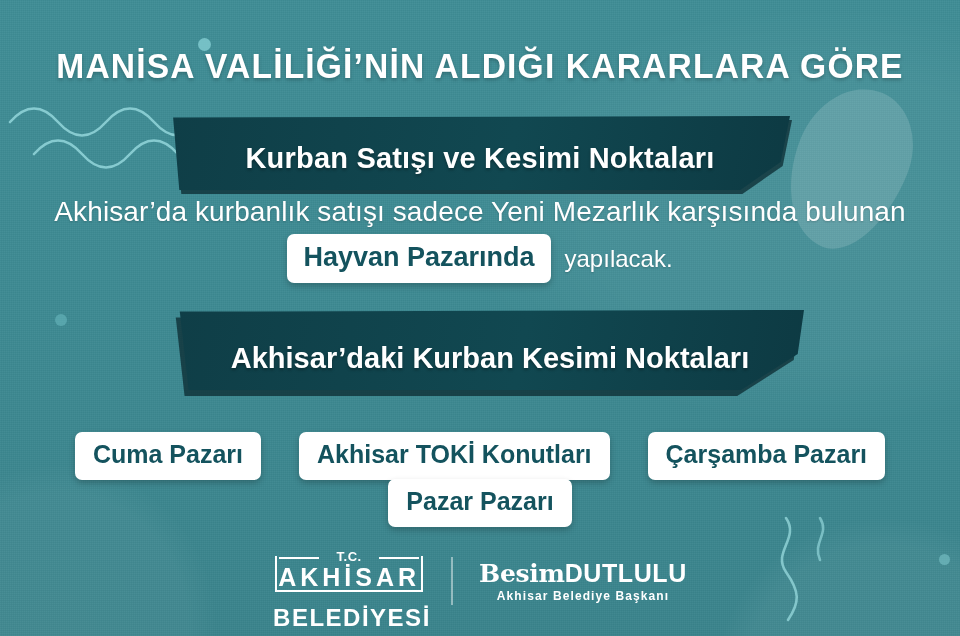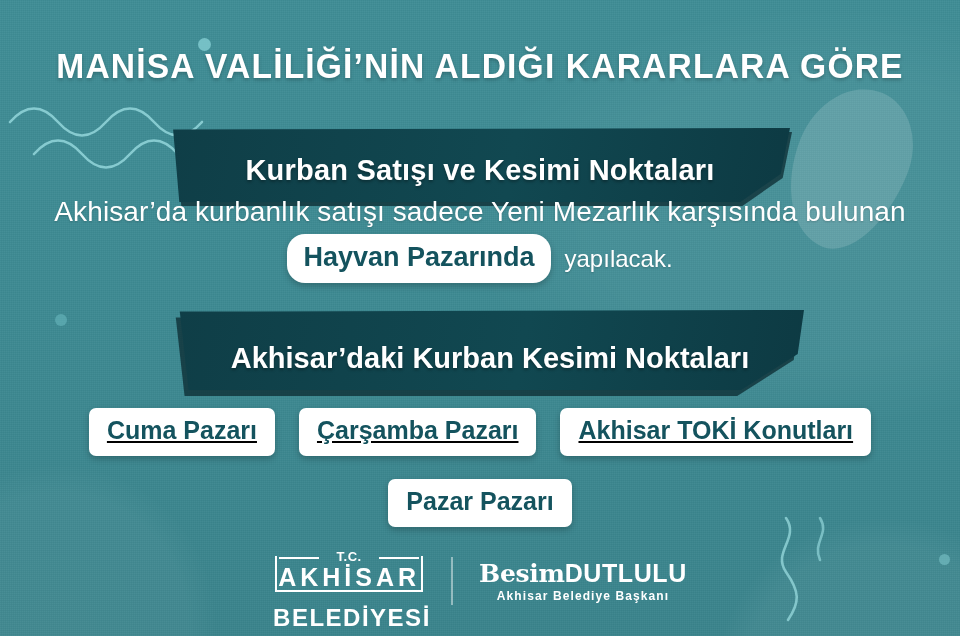--- a/index.html
+++ b/index.html
@@ -59,21 +59,21 @@
     background:linear-gradient(100deg,#0f3e47 0%, #114851 55%, #0d3a43 100%);
   }
   .banner .label{
     position:absolute;inset:0;
     display:flex;align-items:center;justify-content:center;
     color:#fff;font-weight:bold;
     text-shadow:0 2px 3px rgba(0,0,0,0.3);
     white-space:nowrap;
   }
 
-  #banner1{left:170px;top:128px;width:620px;height:74px;}
+  #banner1{left:170px;top:116px;width:620px;height:74px;}
   #banner1 .shadow{clip-path:polygon(0.5% 2%, 100% 0%, 98.5% 62%, 92% 100%, 1.5% 100%);transform:translate(2px,4px);}
   #banner1 .face{clip-path:polygon(0.5% 2%, 100% 0%, 98.5% 62%, 92% 100%, 1.5% 100%);}
   #banner1 .label{font-size:29px;letter-spacing:.2px;transform:translateY(5px);}
 
   #banner2{left:176px;top:310px;width:628px;height:80px;}
   #banner2 .shadow{clip-path:polygon(0.6% 2%, 100% 0%, 99% 55%, 90% 100%, 2% 100%);transform:translate(-4px,6px);}
   #banner2 .face{clip-path:polygon(0.6% 2%, 100% 0%, 99% 55%, 90% 100%, 2% 100%);}
   #banner2 .label{font-size:29px;transform:translateY(8px);}
 
   
@@ -89,32 +89,32 @@
   }
   .pill{
     display:inline-block;
     background:#ffffff;
     color:#14535e;
     font-weight:bold;
     border-radius:7px;
     box-shadow:0 3px 6px rgba(0,0,0,0.22);
     white-space:nowrap;
   }
-  #hayvan-pill{font-size:27px;padding:8px 16px 10px;border-radius:18px;}
+  #hayvan-pill{font-size:27px;padding:8px 16px 10px;}
   #yapilacak{
     color:#fff;font-size:24px;white-space:nowrap;
     text-shadow:0 1px 2px rgba(0,0,0,0.18);
   }
 
   
   .chip-row{
     position:absolute;left:0;right:0;
     display:flex;align-items:center;justify-content:center;
   }
-  #chip-row-1{top:408px;gap:24px;text-decoration:underline;}
+  #chip-row-1{top:432px;gap:38px;}
   #chip-row-2{top:479px;gap:28px;}
   .chip{
     font-size:25px;font-weight:bold;
     padding:8px 18px 11px;
     border-radius:7px;
   }
 
   
   #footer{
     position:absolute;left:0;right:0;top:545px;height:72px;
@@ -205,22 +205,22 @@
   <div class="banner-wrap" id="banner2">
     <div class="banner">
       <div class="shadow"></div>
       <div class="face"></div>
       <div class="label">Akhisar’daki Kurban Kesimi Noktaları</div>
     </div>
   </div>
 
   <div class="chip-row" id="chip-row-1">
     <span class="pill chip">Cuma Pazarı</span>
+    <span class="pill chip">Akhisar TOKİ Konutları</span>
     <span class="pill chip">Çarşamba Pazarı</span>
-    <span class="pill chip">Akhisar TOKİ Konutları</span>
   </div>
 
   <div class="chip-row" id="chip-row-2">
     <span class="pill chip">Pazar Pazarı</span>
   </div>
 
   <div id="footer">
 
     <div id="logo-akhisar">
       <div class="frame"></div>

